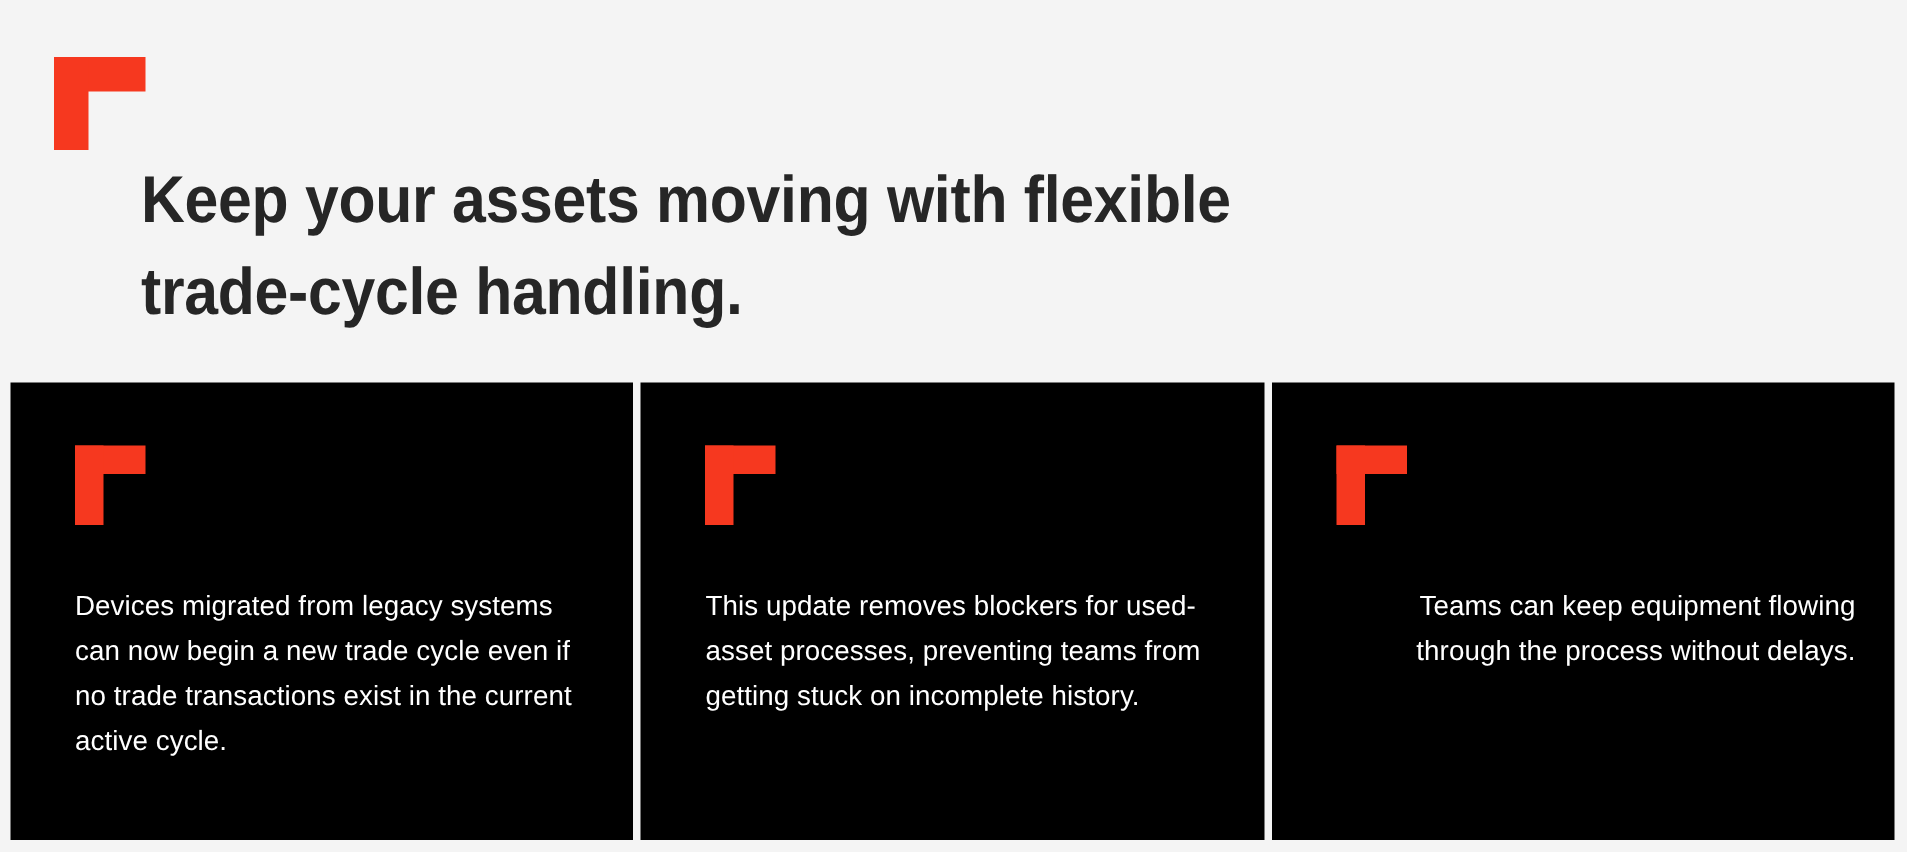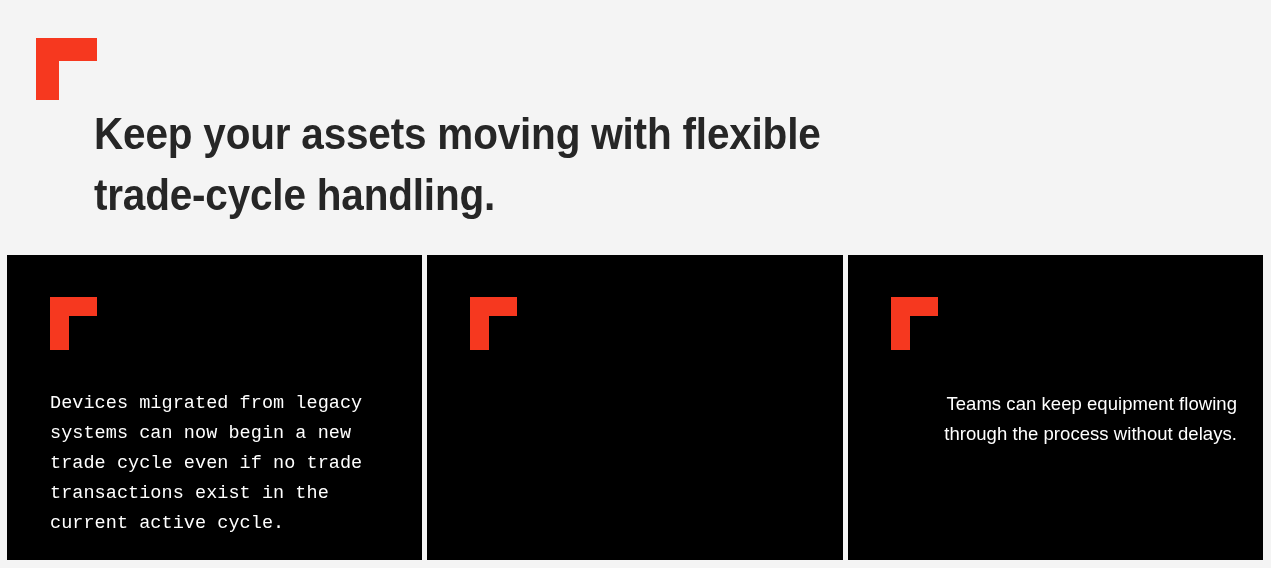--- a/index.html
+++ b/index.html
@@ -121,28 +121,29 @@
   <h1 class="hero-title" style="color: rgb(38, 38, 38);">Keep your assets moving with flexible
 trade-cycle handling.</h1>
 
   <div class="card-row">
 
     <div class="card" style="background: rgb(0, 0, 0);">
       <div class="bracket card-mark">
         <span class="bar" style="background: rgb(246, 56, 31);"></span>
         <span class="stem" style="background: rgb(246, 56, 31);"></span>
       </div>
-      <p class="card-text" style="color: rgb(255, 255, 255); font-family: Liberation Mono, monospace;">Devices migrated from legacy systems can now begin a new trade cycle even if no trade transactions exist in the current active cycle.</p>
+      <p class="card-text" style="color: rgb(255, 255, 255);">Devices migrated from legacy systems can now begin a new trade cycle even if no trade transactions exist in the current active cycle.</p>
     </div>
 
     <div class="card" style="background: rgb(0, 0, 0);">
       <div class="bracket card-mark">
         <span class="bar" style="background: rgb(246, 56, 31);"></span>
         <span class="stem" style="background: rgb(246, 56, 31);"></span>
       </div>
+      <p class="card-text" style="color: rgb(255, 255, 255);">This update removes blockers for used-asset processes, preventing teams from getting stuck on incomplete history.</p>
     </div>
 
     <div class="card" style="background: rgb(0, 0, 0);">
       <div class="bracket card-mark">
         <span class="bar" style="background: rgb(246, 56, 31);"></span>
         <span class="stem" style="background: rgb(246, 56, 31);"></span>
       </div>
       <p class="card-text" style="color: rgb(255, 255, 255); text-align: right;">Teams can keep equipment flowing through the process without delays.</p>
     </div>
 

